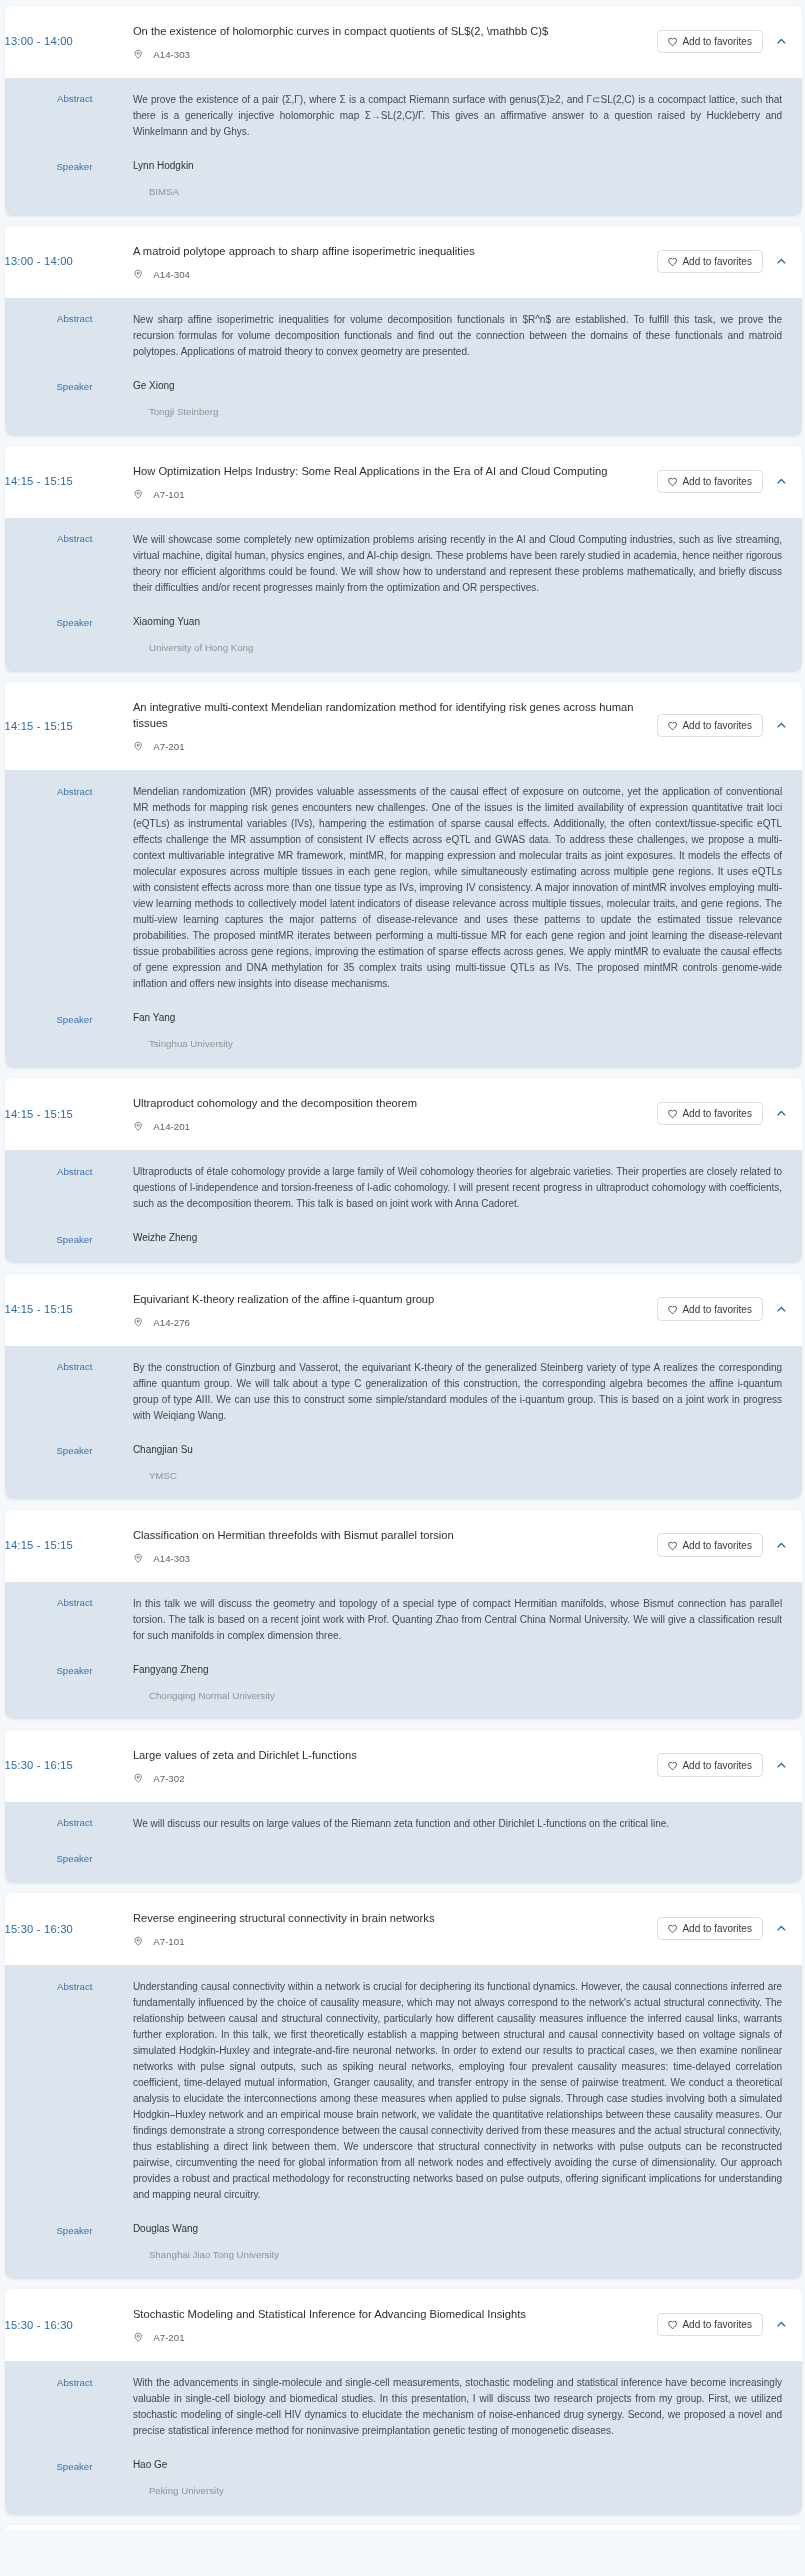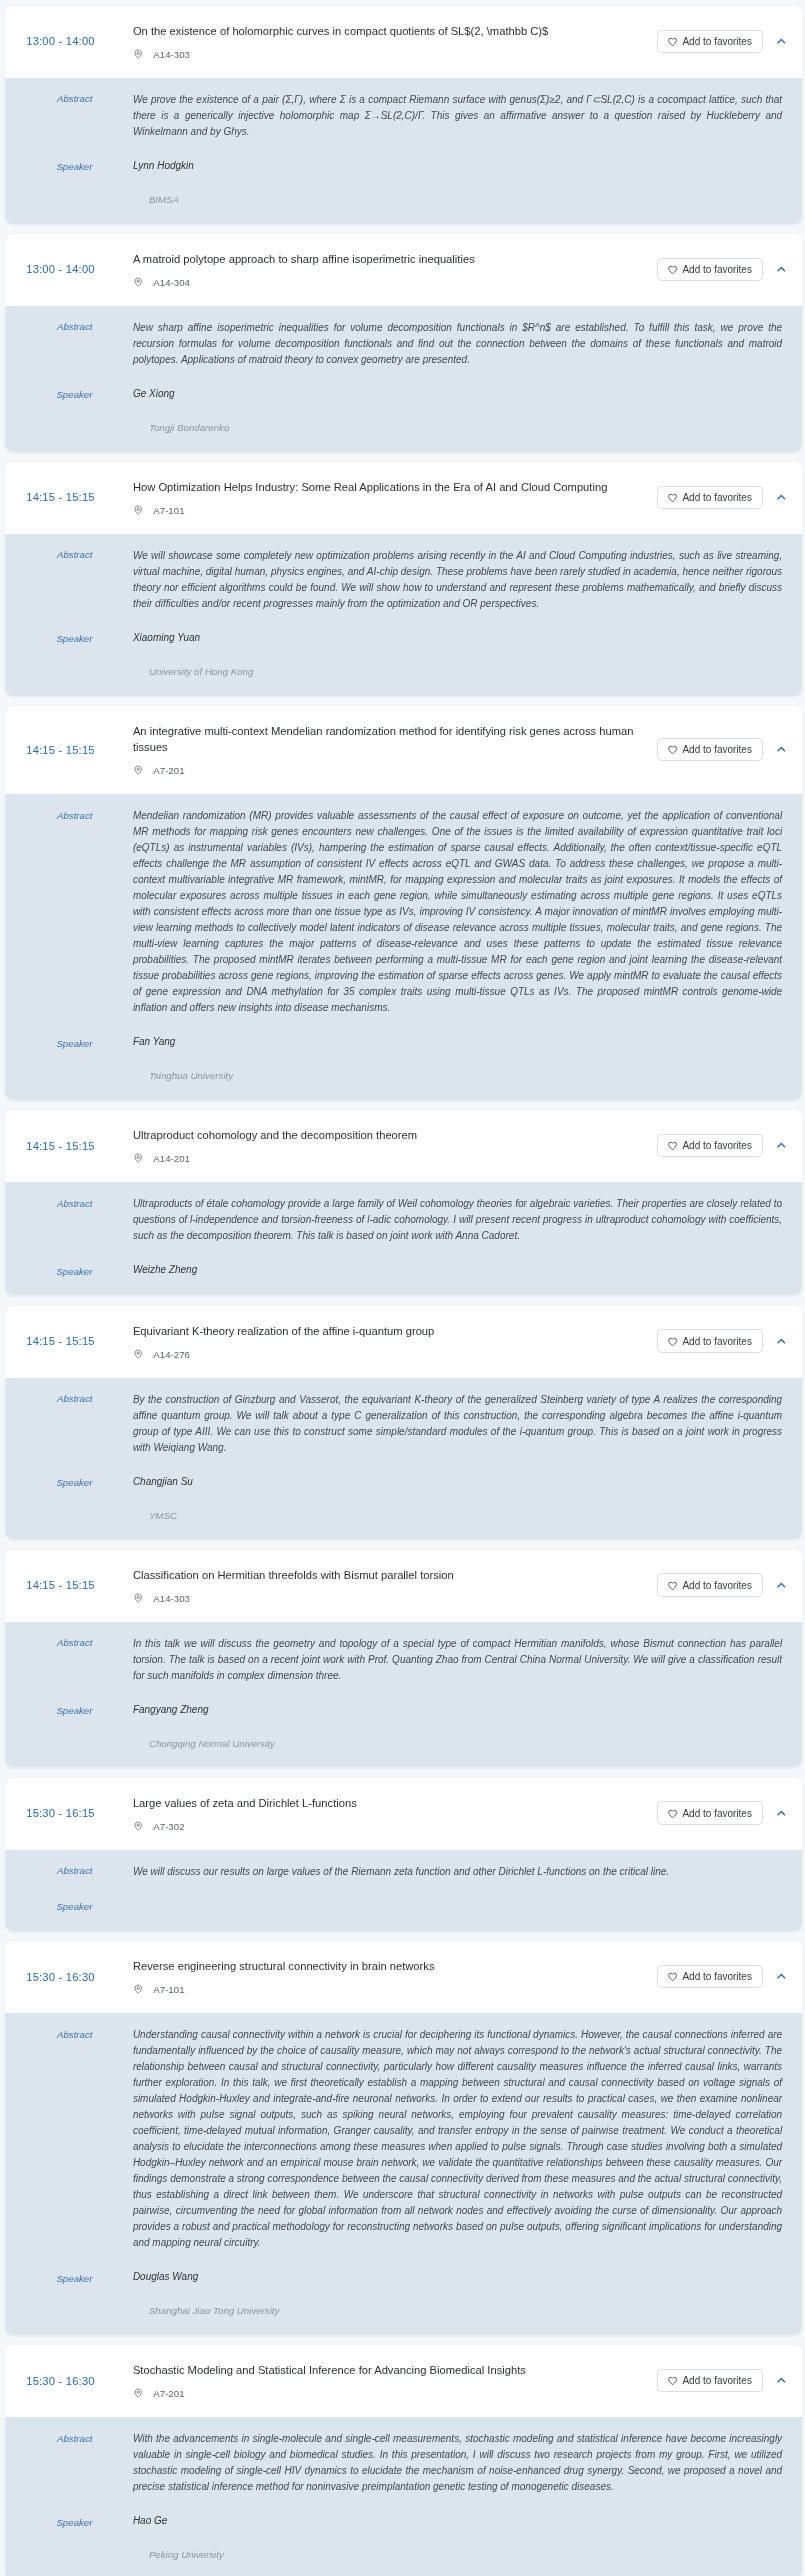--- a/index.html
+++ b/index.html
@@ -19,21 +19,20 @@
     background: #ffffff;
   }
   .card-header {
     display: grid;
     grid-template-columns: 112px 1fr auto;
     align-items: center;
     background: #ffffff;
     padding: 17px 0 18px 0;
   }
   .time-cell {
-    text-align: center;
     font-size: 11.2px;
     color: #2a6aa5;
     white-space: nowrap;
     letter-spacing: 0.2px;
   }
   .head-main { padding-left: 16.4px; padding-right: 18px; }
   .title {
     margin: 0 0 9.7px 0;
     font-size: 11.2px;
     font-weight: 400;
@@ -76,42 +75,41 @@
     cursor: pointer;
     line-height: 0;
   }
   .card-body {
     background: #dce5ed;
     padding: 14px 0 18.7px 0;
   }
   .body-row {
     display: grid;
     grid-template-columns: 112px 1fr;
-    font-style: italic;
   }
   .body-label {
     text-align: right;
     padding-right: 24px;
     font-size: 9.7px;
     color: #3b73ad;
     padding-top: 1.5px;
   }
   .abstract-text {
     font-size: 10px;
     line-height: 1.6;
     color: #3f4a55;
     padding-left: 16.4px;
     padding-right: 19.4px;
     text-align: justify;
     text-justify: inter-word;
   }
   .speaker-row { margin-top: 20px; }
   .speaker-block { padding-left: 16.4px; }
   .speaker-name { font-size: 10px; color: #2f3338; }
-  .speaker-affiliation { font-size: 9.7px; color: #8b949c; margin-top: 23px; padding-left: 16px; }
+  .speaker-affiliation { font-size: 9.7px; color: #8b949c; margin-top: 15px; padding-left: 16px; }
   .next-card-peek {
     margin: 0 4.5px;
     height: 5.2px;
     background: #ffffff;
     border-radius: 7.5px 7.5px 0 0;
     box-shadow: 0 -0.7px 1.5px rgba(20, 40, 70, 0.06);
   }
 </style>
 </head>
 <body>
@@ -200,21 +198,21 @@
     </div>
     <div class="card-body">
       <div class="body-row">
         <div class="body-label">Abstract</div>
         <div class="abstract-text">New sharp affine isoperimetric inequalities for volume decomposition functionals in $R^n$ are established. To fulfill this task, we prove the recursion formulas for volume decomposition functionals and find out the connection between the domains of these functionals and matroid polytopes. Applications of matroid theory to convex geometry are presented.</div>
       </div>
       <div class="body-row speaker-row">
         <div class="body-label">Speaker</div>
         <div class="speaker-block">
           <div class="speaker-name">Ge Xiong</div>
-          <div class="speaker-affiliation">Tongji Bondarenko</div>
+          <div class="speaker-affiliation">Tongji Steinberg</div>
         </div>
       </div>
     </div>
   </article>
 
   <article class="card">
     <div class="card-header">
       <div class="time-cell">14:15  -  15:15</div>
       <div class="head-main">
         <h3 class="title">How Optimization Helps Industry: Some Real Applications in the Era of AI and Cloud Computing</h3>

